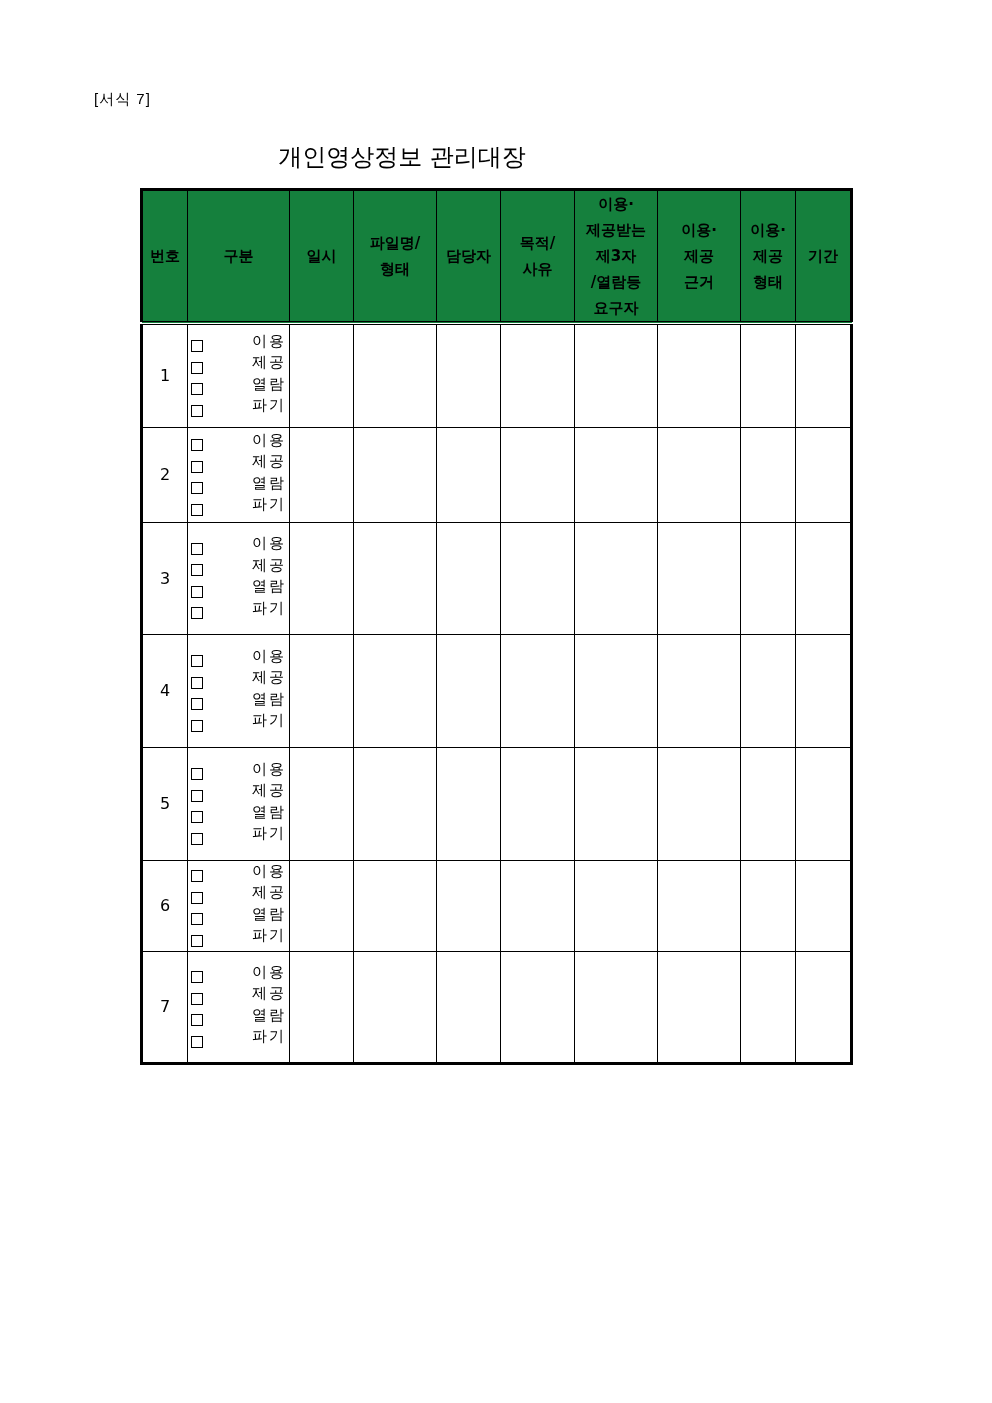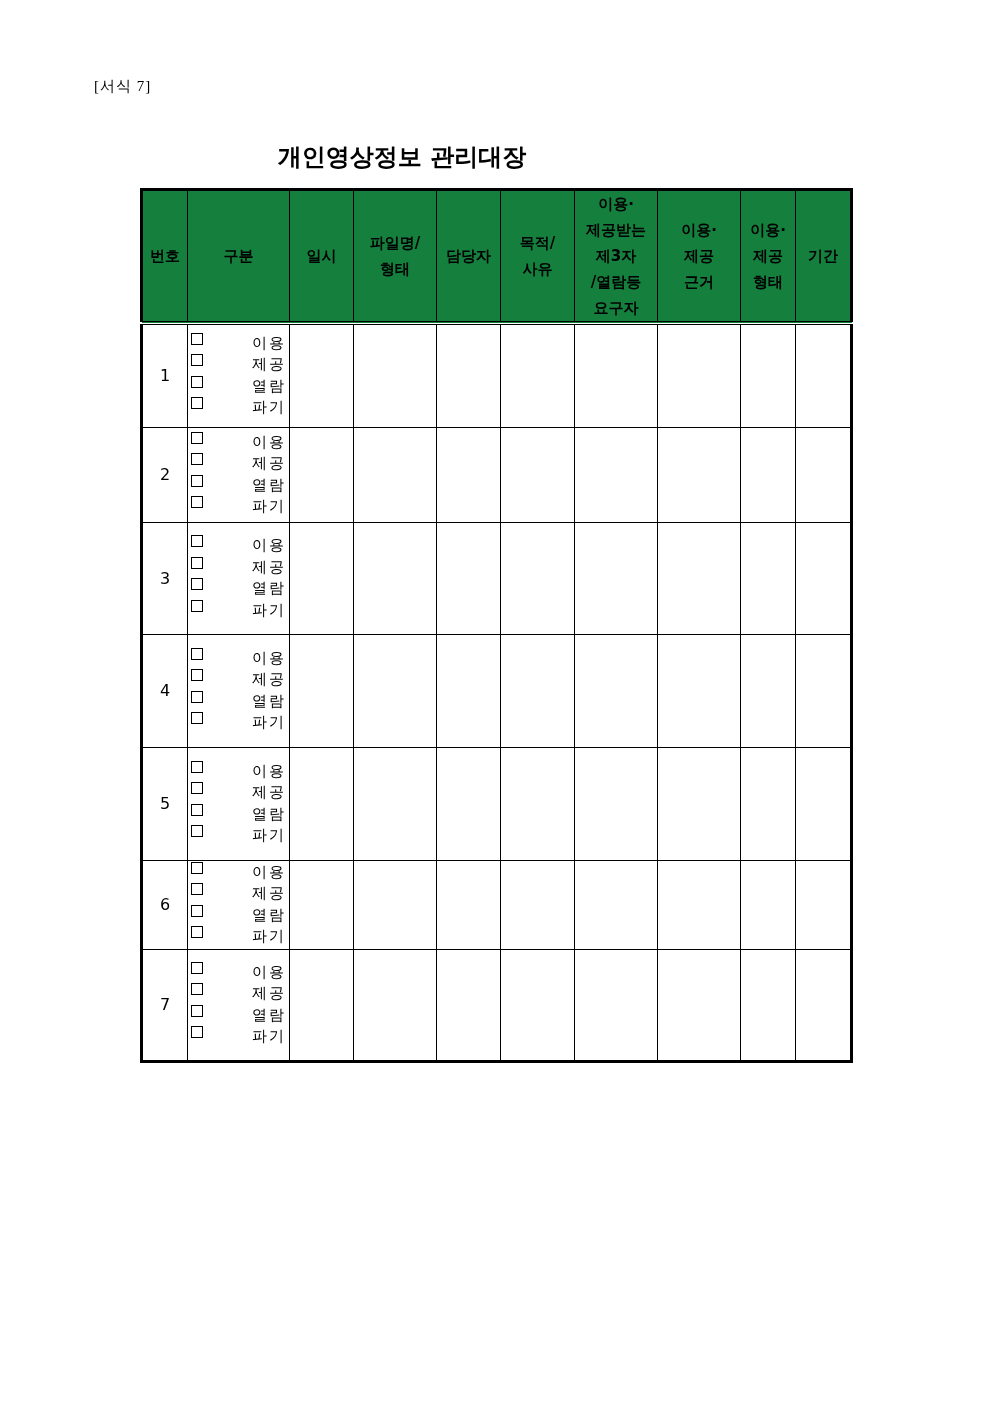--- a/index.html
+++ b/index.html
@@ -1,25 +1,25 @@
 <!DOCTYPE html>
 <html><head>
 <meta charset="utf-8">
 <style>
   html, body { margin: 0; padding: 0; background: #ffffff; }
   body { width: 992px; height: 1403px; position: relative; font-family: "DejaVu Sans", sans-serif; color: #000; }
-  .form-label { position: absolute; left: 94px; top: 77px; font-family: Liberation Serif, serif; font-size: 15px; letter-spacing: 1px; }
-  .title { position: absolute; left: 0; width: 804px; top: 141px; text-align: center; font-family: "DejaVu Serif", serif; font-weight: bold; font-size: 24px; }
+  .form-label { position: absolute; left: 94px; top: 90px; font-family: Liberation Sans, sans-serif; font-size: 15px; letter-spacing: 1px; }
+  .title { position: absolute; left: 0; width: 804px; top: 141px; text-align: center; font-family: "DejaVu Serif", serif; font-weight: normal; font-size: 24px; }
   table.ledger { position: absolute; left: 140px; top: 188px; border-collapse: collapse; table-layout: fixed; border: 3px solid #000; }
   table.ledger td, table.ledger th { border: 1px solid #000; padding: 0; text-align: center; vertical-align: middle; }
   table.ledger th { background: #15803d; font-weight: bold; font-size: 15px; line-height: 26px; }
   table.ledger thead tr th { border-bottom: 4px double #000; }
   table.ledger td.num { font-size: 16px; }
   .checks { display: inline-block; text-align: left; font-size: 15px; line-height: 21.5px; }
-  .check-item { display: flex; align-items: flex-start; gap: 39px; }
+  .check-item { display: flex; align-items: flex-end; gap: 39px; }
   .box { display: inline-block; width: 12px; height: 12px; border: 1px solid #000; margin-right: 10px; box-sizing: border-box; }
   .check-label { letter-spacing: 2px; }
 </style>
 </head>
 <body>
 
 <div class="form-label">[서식 7]</div>
 <div class="title">개인영상정보 관리대장</div>
 
 <table class="ledger">

